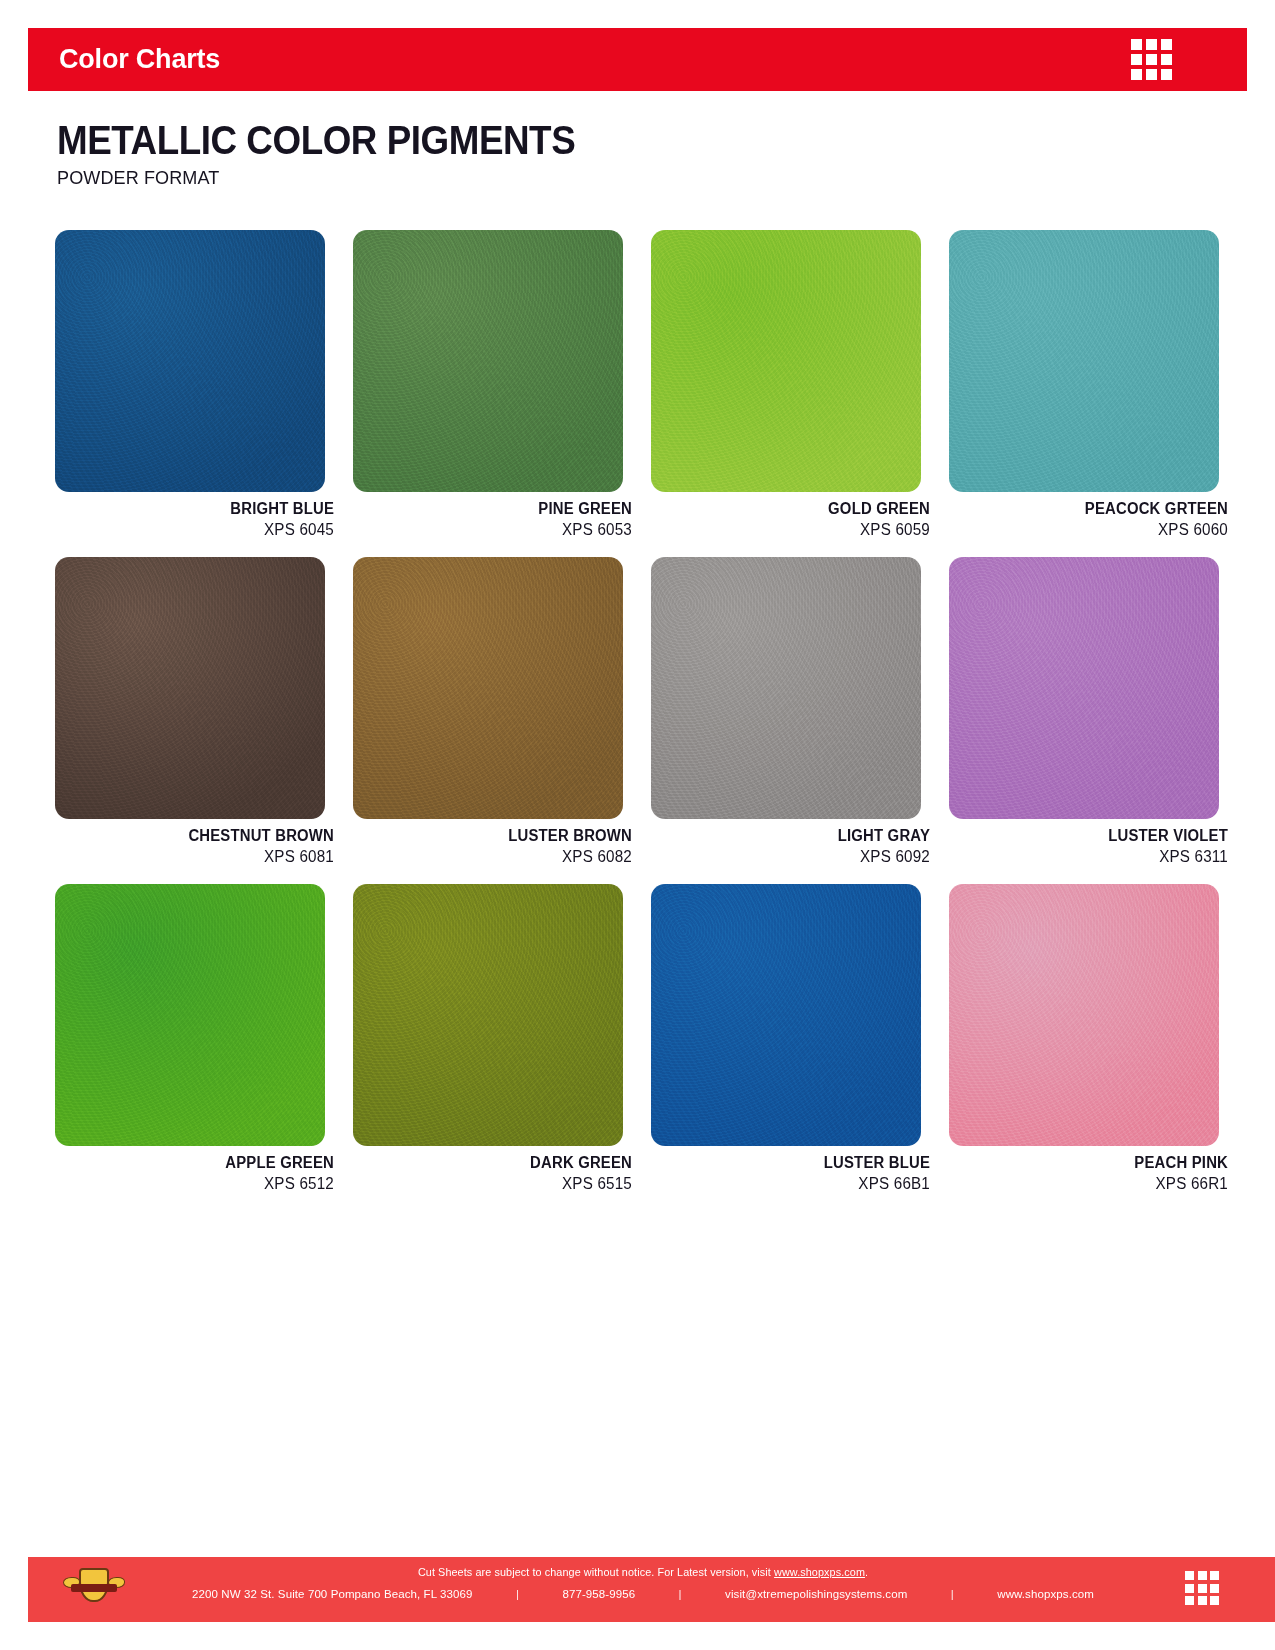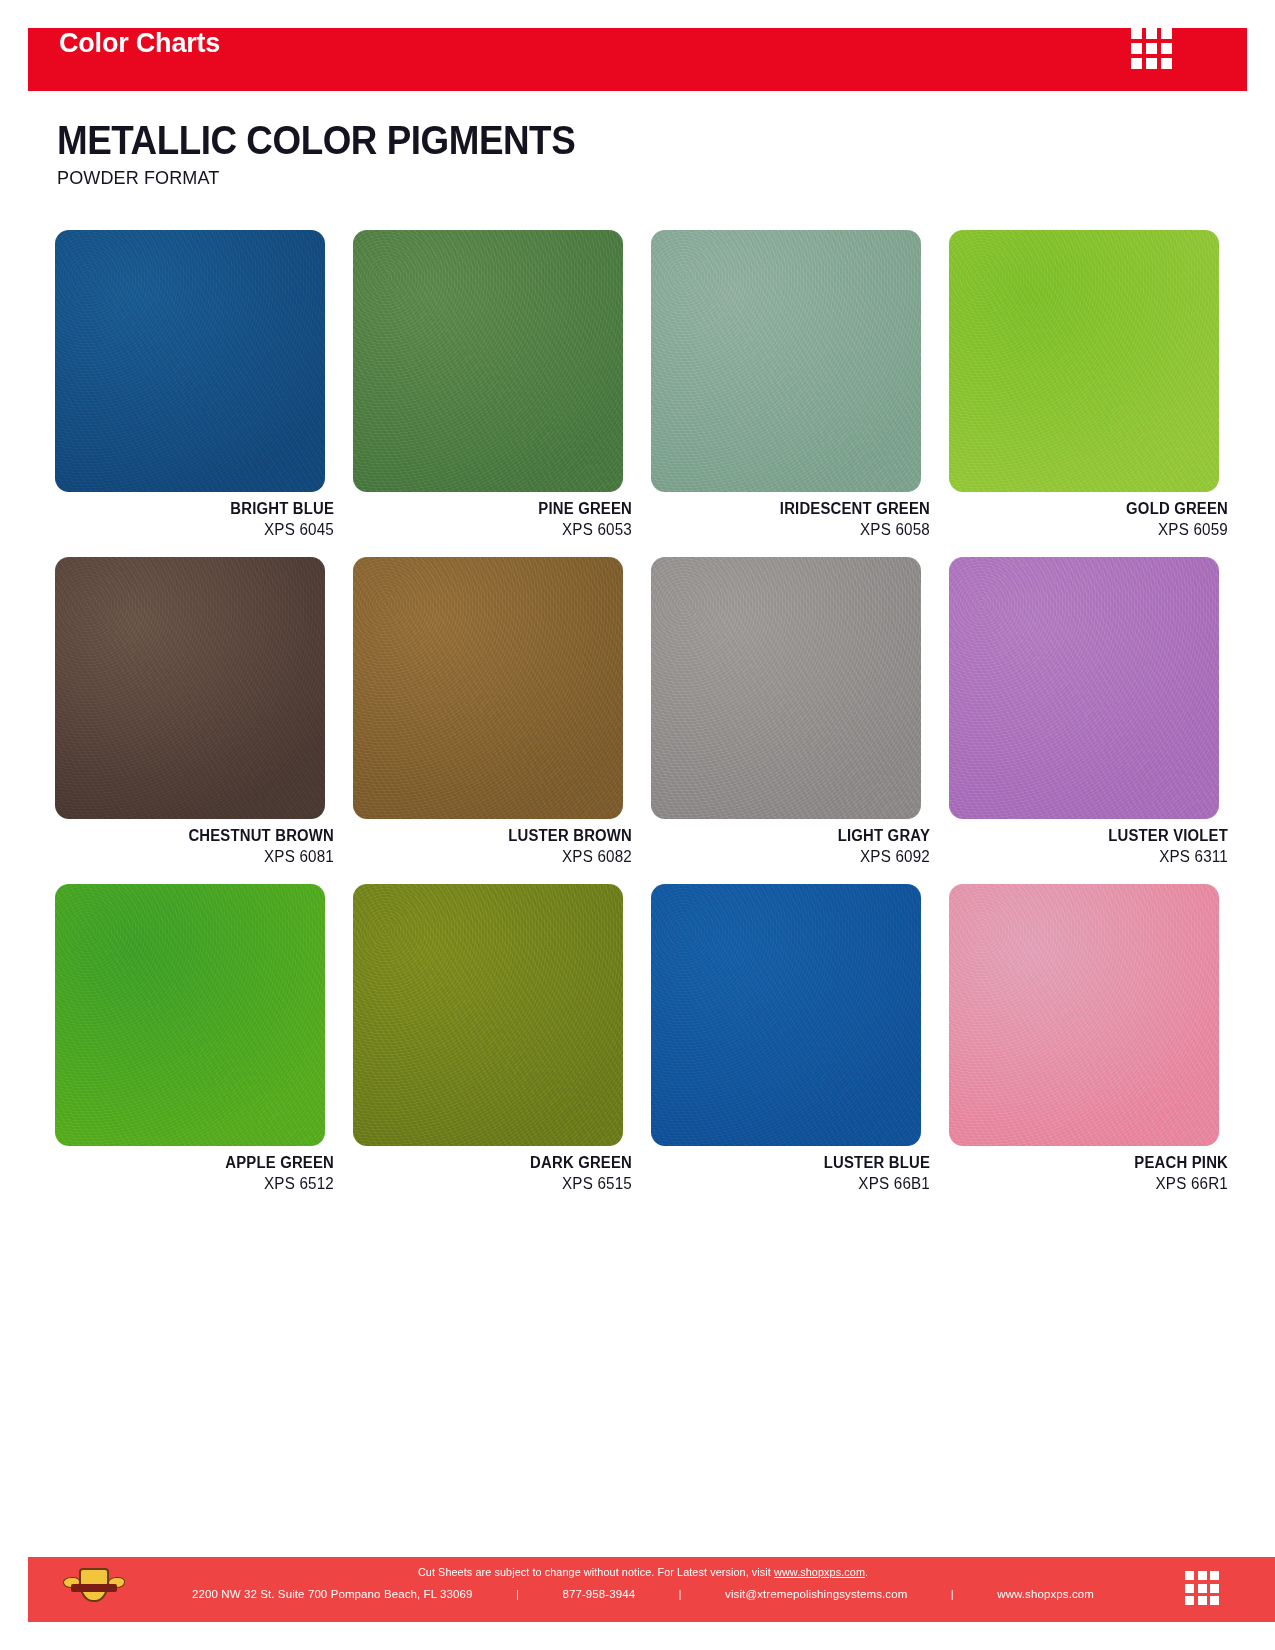--- a/index.html
+++ b/index.html
@@ -15,21 +15,21 @@
     overflow: hidden;
   }
 
   
   .topbar {
     position: absolute;
     left: 28px; top: 28px;
     width: 1219px; height: 63px;
     background: #e8071e;
     display: flex;
-    align-items: flex-start;
+    align-items: center;
     justify-content: space-between;
   }
   .topbar-title {
     color: #ffffff;
     font-size: 27px;
     font-weight: bold;
     letter-spacing: -0.2px;
     margin-left: 31px;
     font-family: "Liberation Sans", sans-serif;
   }
@@ -215,32 +215,32 @@
       <div class="swatch-code">XPS 6045</div>
     </div>
     <div class="swatch-cell">
       <div class="swatch" style="background: radial-gradient(120% 110% at 30% 25%, rgb(94, 138, 78) 0%, rgb(74, 122, 65) 70%, rgb(74, 122, 65) 100%);">
         <div class="noise" style="background: repeating-radial-gradient(circle at 12% 18%, rgba(255, 255, 255, 0.1) 0px, rgba(255, 255, 255, 0.1) 1px, rgba(0, 0, 0, 0.07) 1px, rgba(0, 0, 0, 0.07) 3px), repeating-linear-gradient(58deg, rgba(255, 255, 255, 0.07) 0px, rgba(255, 255, 255, 0.07) 2px, rgba(0, 0, 0, 0.05) 2px, rgba(0, 0, 0, 0.05) 5px);"></div>
       </div>
       <div class="swatch-name">PINE GREEN</div>
       <div class="swatch-code">XPS 6053</div>
     </div>
     <div class="swatch-cell">
-      <div class="swatch" style="background: radial-gradient(120% 110% at 30% 25%, rgb(147, 177, 161) 0%, rgb(127, 163, 143) 70%, rgb(127, 163, 143) 100%);">
-        <div class="noise" style="background: repeating-radial-gradient(circle at 12% 18%, rgba(255, 255, 255, 0.1) 0px, rgba(255, 255, 255, 0.1) 1px, rgba(0, 0, 0, 0.07) 1px, rgba(0, 0, 0, 0.07) 3px), repeating-linear-gradient(58deg, rgba(255, 255, 255, 0.07) 0px, rgba(255, 255, 255, 0.07) 2px, rgba(0, 0, 0, 0.05) 2px, rgba(0, 0, 0, 0.05) 5px);"></div>
-      </div>
-      <div class="swatch-name">IRIDESCENT GREEN</div>
-      <div class="swatch-code">XPS 6058</div>
-    </div>
-    <div class="swatch-cell">
       <div class="swatch" style="background: radial-gradient(120% 110% at 30% 25%, rgb(127, 192, 44) 0%, rgb(150, 200, 58) 70%, rgb(150, 200, 58) 100%);">
         <div class="noise" style="background: repeating-radial-gradient(circle at 12% 18%, rgba(255, 255, 255, 0.1) 0px, rgba(255, 255, 255, 0.1) 1px, rgba(0, 0, 0, 0.07) 1px, rgba(0, 0, 0, 0.07) 3px), repeating-linear-gradient(58deg, rgba(255, 255, 255, 0.07) 0px, rgba(255, 255, 255, 0.07) 2px, rgba(0, 0, 0, 0.05) 2px, rgba(0, 0, 0, 0.05) 5px);"></div>
       </div>
       <div class="swatch-name">GOLD GREEN</div>
       <div class="swatch-code">XPS 6059</div>
+    </div>
+    <div class="swatch-cell">
+      <div class="swatch" style="background: radial-gradient(120% 110% at 30% 25%, rgb(95, 176, 180) 0%, rgb(84, 167, 172) 70%, rgb(84, 167, 172) 100%);">
+        <div class="noise" style="background: repeating-radial-gradient(circle at 12% 18%, rgba(255, 255, 255, 0.1) 0px, rgba(255, 255, 255, 0.1) 1px, rgba(0, 0, 0, 0.07) 1px, rgba(0, 0, 0, 0.07) 3px), repeating-linear-gradient(58deg, rgba(255, 255, 255, 0.07) 0px, rgba(255, 255, 255, 0.07) 2px, rgba(0, 0, 0, 0.05) 2px, rgba(0, 0, 0, 0.05) 5px);"></div>
+      </div>
+      <div class="swatch-name">PEACOCK GRTEEN</div>
+      <div class="swatch-code">XPS 6060</div>
     </div>
     <div class="swatch-cell">
       <div class="swatch" style="background: radial-gradient(120% 110% at 30% 25%, rgb(107, 85, 73) 0%, rgb(75, 58, 51) 70%, rgb(75, 58, 51) 100%);">
         <div class="noise" style="background: repeating-radial-gradient(circle at 12% 18%, rgba(255, 255, 255, 0.1) 0px, rgba(255, 255, 255, 0.1) 1px, rgba(0, 0, 0, 0.07) 1px, rgba(0, 0, 0, 0.07) 3px), repeating-linear-gradient(58deg, rgba(255, 255, 255, 0.07) 0px, rgba(255, 255, 255, 0.07) 2px, rgba(0, 0, 0, 0.05) 2px, rgba(0, 0, 0, 0.05) 5px);"></div>
       </div>
       <div class="swatch-name">CHESTNUT BROWN</div>
       <div class="swatch-code">XPS 6081</div>
     </div>
     <div class="swatch-cell">
       <div class="swatch" style="background: radial-gradient(120% 110% at 30% 25%, rgb(150, 113, 58) 0%, rgb(125, 93, 46) 70%, rgb(125, 93, 46) 100%);">
@@ -303,21 +303,21 @@
     </div>
   </div>
 
   <div class="footer-center">
     <div class="footer-notice">
       <span>Cut Sheets are subject to change without notice. For Latest version, visit </span><a href="#">www.shopxps.com</a><span>.</span>
     </div>
     <div class="footer-contact">
       <span>2200 NW 32 St. Suite 700 Pompano Beach, FL 33069</span>
       <span class="sep">|</span>
-      <span>877-958-3944</span>
+      <span>877-958-9956</span>
       <span class="sep">|</span>
       <span>visit@xtremepolishingsystems.com</span>
       <span class="sep">|</span>
       <span>www.shopxps.com</span>
     </div>
   </div>
 
   <div class="footer-grid-icon">
     <i></i>
       <i></i>

